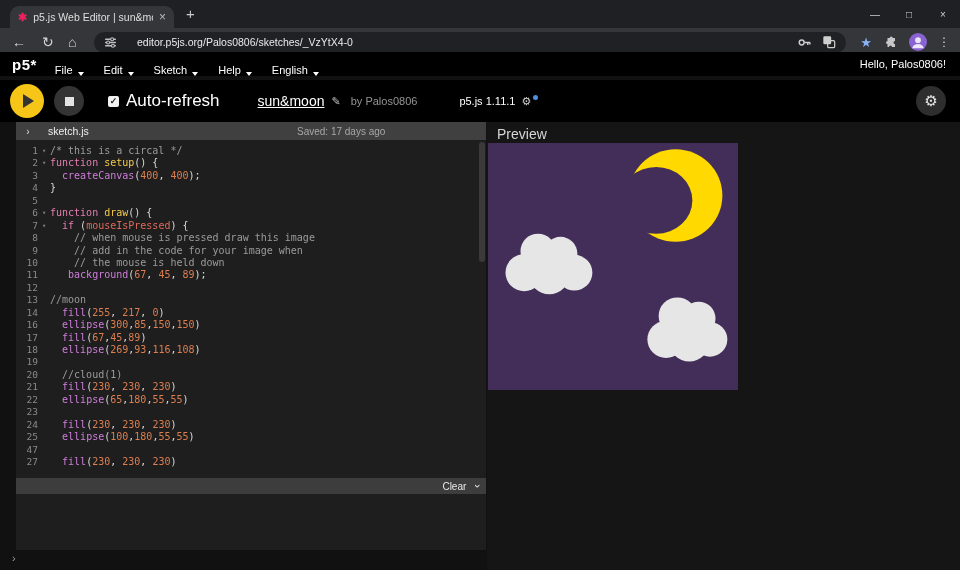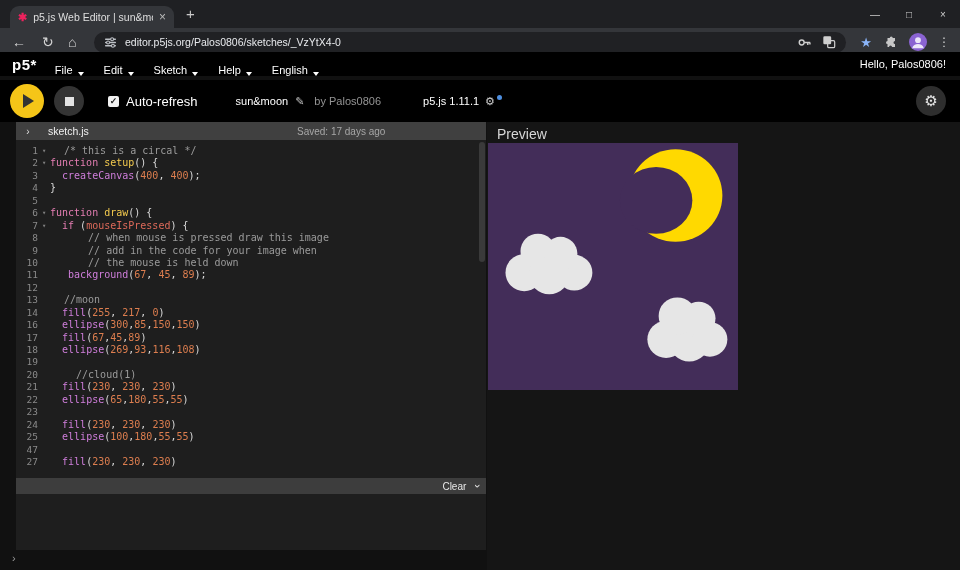--- a/index.html
+++ b/index.html
@@ -15,21 +15,21 @@
   .tab-close { color:#b9b9b9; font-size:12px; line-height:1; }
   .newtab { position:absolute; left:186px; top:5px; color:#c9c9c9; font-size:15px; }
   .win-controls { position:absolute; right:0; top:0; height:28px; display:flex; }
   .win-controls span { width:34px; height:28px; display:flex; align-items:center; justify-content:center;
                        color:#cfcfcf; font-size:10px; }
 
   .addressbar { position:absolute; top:28px; left:0; width:960px; height:28px; background:#34363a; }
   .nav-ico { position:absolute; top:0; height:28px; display:flex; align-items:center; color:#d4d4d4; font-size:14px; }
   .ico-back{ left:12px; } .ico-refresh{ left:42px; } .ico-home{ left:68px; }
   .url-pill { position:absolute; left:94px; top:3.5px; width:752px; height:21px; background:#202124;
-              border-radius:11px; display:flex; align-items:center; padding:0 10px; gap:8px; }
+              border-radius:11px; display:flex; align-items:center; padding:0 10px; gap:20px; }
   .url { color:#e8eaed; font-size:10.5px; white-space:nowrap; overflow:hidden; flex:1; }
   .pill-right { display:flex; gap:10px; align-items:center; }
   .bar-right { position:absolute; right:0; top:0; height:28px; display:flex; align-items:center; gap:11px; padding-right:10px; }
   .star { font-size:13px; line-height:1; }
   .kebab { color:#d4d4d4; font-size:12px; letter-spacing:0; }
   .avatar { width:18px; height:18px; border-radius:50%; background:#8a63d2; overflow:hidden; position:relative; }
 
   
   .p5nav { position:absolute; top:52px; left:0; width:960px; height:24px; background:#000;
            display:flex; align-items:center; }
@@ -45,22 +45,22 @@
   .run-btn { width:34px; height:34px; border-radius:50%; background:#f5c518; margin-left:10px;
              display:flex; align-items:center; justify-content:center; flex:none; }
   .play-tri { width:0; height:0; border-left:11px solid #333; border-top:7px solid transparent;
               border-bottom:7px solid transparent; margin-left:3px; }
   .stop-btn { width:30px; height:30px; border-radius:50%; background:#343434; margin-left:10px;
               display:flex; align-items:center; justify-content:center; flex:none; }
   .stop-sq { width:9px; height:9px; background:#e3e3e3; }
   .auto-wrap { display:flex; align-items:center; gap:7px; margin-left:24px; }
   .checkbox { width:11px; height:11px; background:#f2f2f2; border-radius:2px; color:#1a1a1a;
               font-size:9px; line-height:11px; text-align:center; font-weight:bold; }
-  .lbl { color:#fff; font-size:13px; }
-  .sketch-name { color:#fff; font-size:11px; margin-left:38px; }
+  .lbl { color:#fff; font-size:17px; }
+  .sketch-name { color:#fff; font-size:14px; margin-left:38px;text-decoration:underline; }
   .pencil { color:#bdbdbd; font-size:11px; margin-left:7px; }
   .byline { color:#949494; font-size:11px; margin-left:10px; }
   .version { color:#fff; font-size:11px; margin-left:42px; }
   .mini-gear { color:#cfcfcf; font-size:11px; margin-left:6px; position:relative; }
   .notif-dot { width:5px; height:5px; border-radius:50%; background:#4e8fe0; margin:-8px 0 0 2px; }
   .settings-btn { margin-left:auto; margin-right:14px; width:30px; height:30px; border-radius:50%;
                   background:#2e2e2e; color:#e6e6e6; font-size:15px; display:flex; align-items:center;
                   justify-content:center; }
 
   
@@ -69,21 +69,21 @@
   .collapse-btn { width:24px; text-align:center; color:#ddd; font-size:10px; }
   .filetab { color:#f0f0f0; font-size:10.5px; padding:0 8px; }
   .saved { position:absolute; left:281px; color:#a7a7a7; font-size:10px; }
 
   .code-editor { position:absolute; top:140px; left:16px; width:470px; height:338px; background:#1e1e1e;
                  overflow:hidden; font-family:"DejaVu Sans Mono", monospace; padding-top:5px; }
   .cm-line { display:flex; height:12.45px; line-height:12.45px; font-size:10px; white-space:pre; }
   .ln { width:22px; flex:none; text-align:right; color:#8a8a8a; font-size:9.5px; }
   .fold { width:12px; flex:none; text-align:center; color:#808080; font-size:7px; }
   .code { flex:1; }
-  .t-cm { color:#9b9b9b;margin-left:14px; } .t-kw { color:#e57eb3; } .t-fn { color:#f3ca4e; }
+  .t-cm { color:#9b9b9b; } .t-kw { color:#e57eb3; } .t-fn { color:#f3ca4e; }
   .t-bi { color:#cf7edb; } .t-nu { color:#dd7e4f; } .t-va { color:#de6a5a;text-align:right; } .t-pl { color:#d8d8d8; }
   .scroll-thumb { position:absolute; right:1px; top:2px; width:6px; height:120px; background:#3a3a3a;
                   border-radius:3px; }
 
   .console-bar { position:absolute; top:478px; left:16px; width:470px; height:16px; background:#3d3d3d;
                  display:flex; align-items:center; color:#e8e8e8; font-size:10px; }
   .console-title { margin-left:8px;margin-top:37px; }
   .console-right { margin-left:auto; display:flex; align-items:center; gap:10px; margin-right:6px; }
   .rot { display:inline-block; transform:rotate(90deg); font-size:11px; }
   .console-body { position:absolute; top:494px; left:16px; width:470px; height:56px; background:#1e1e1e; }

